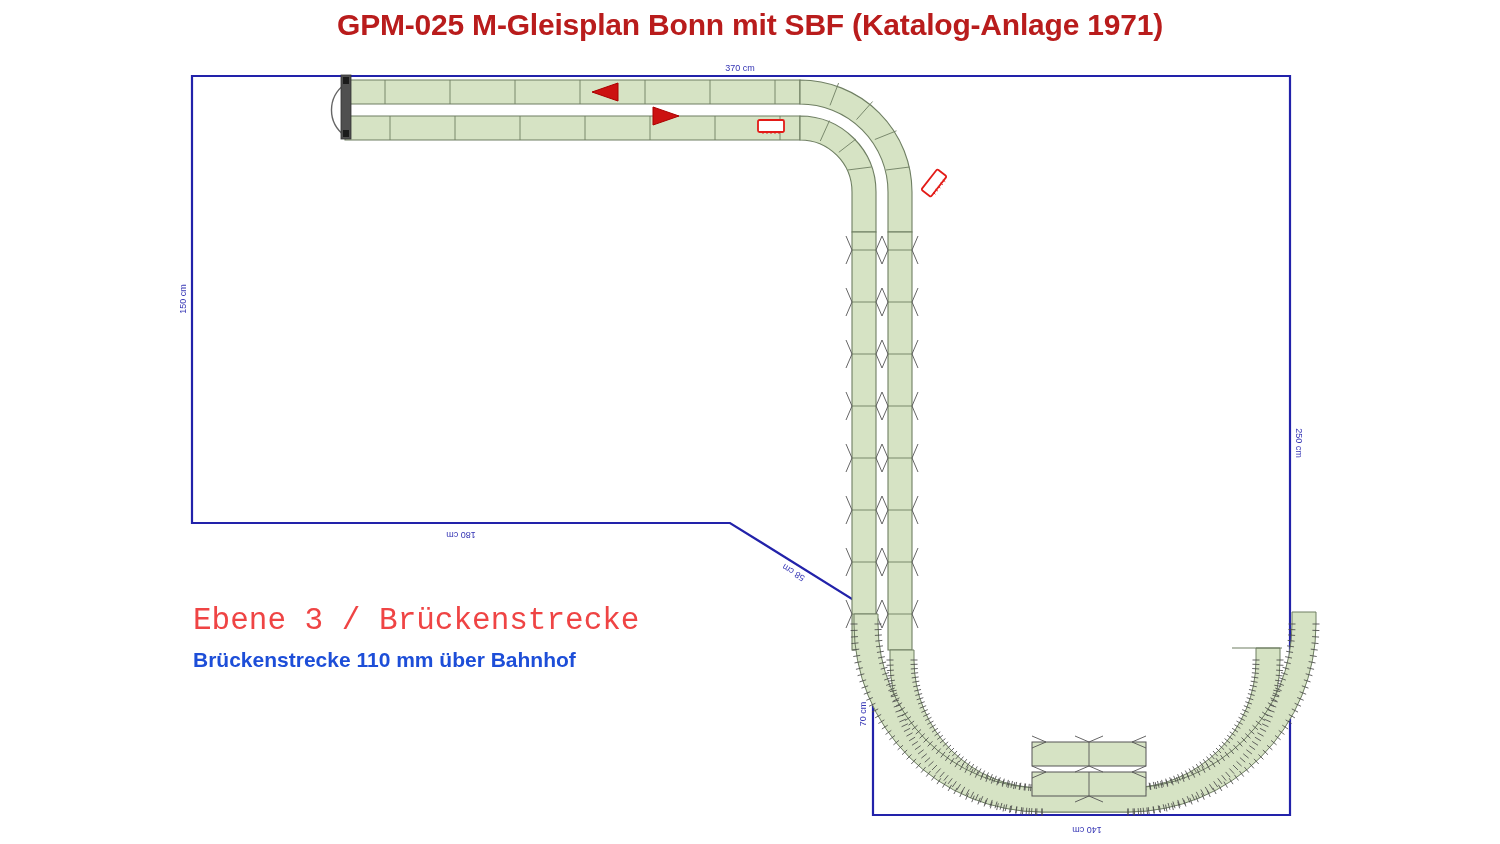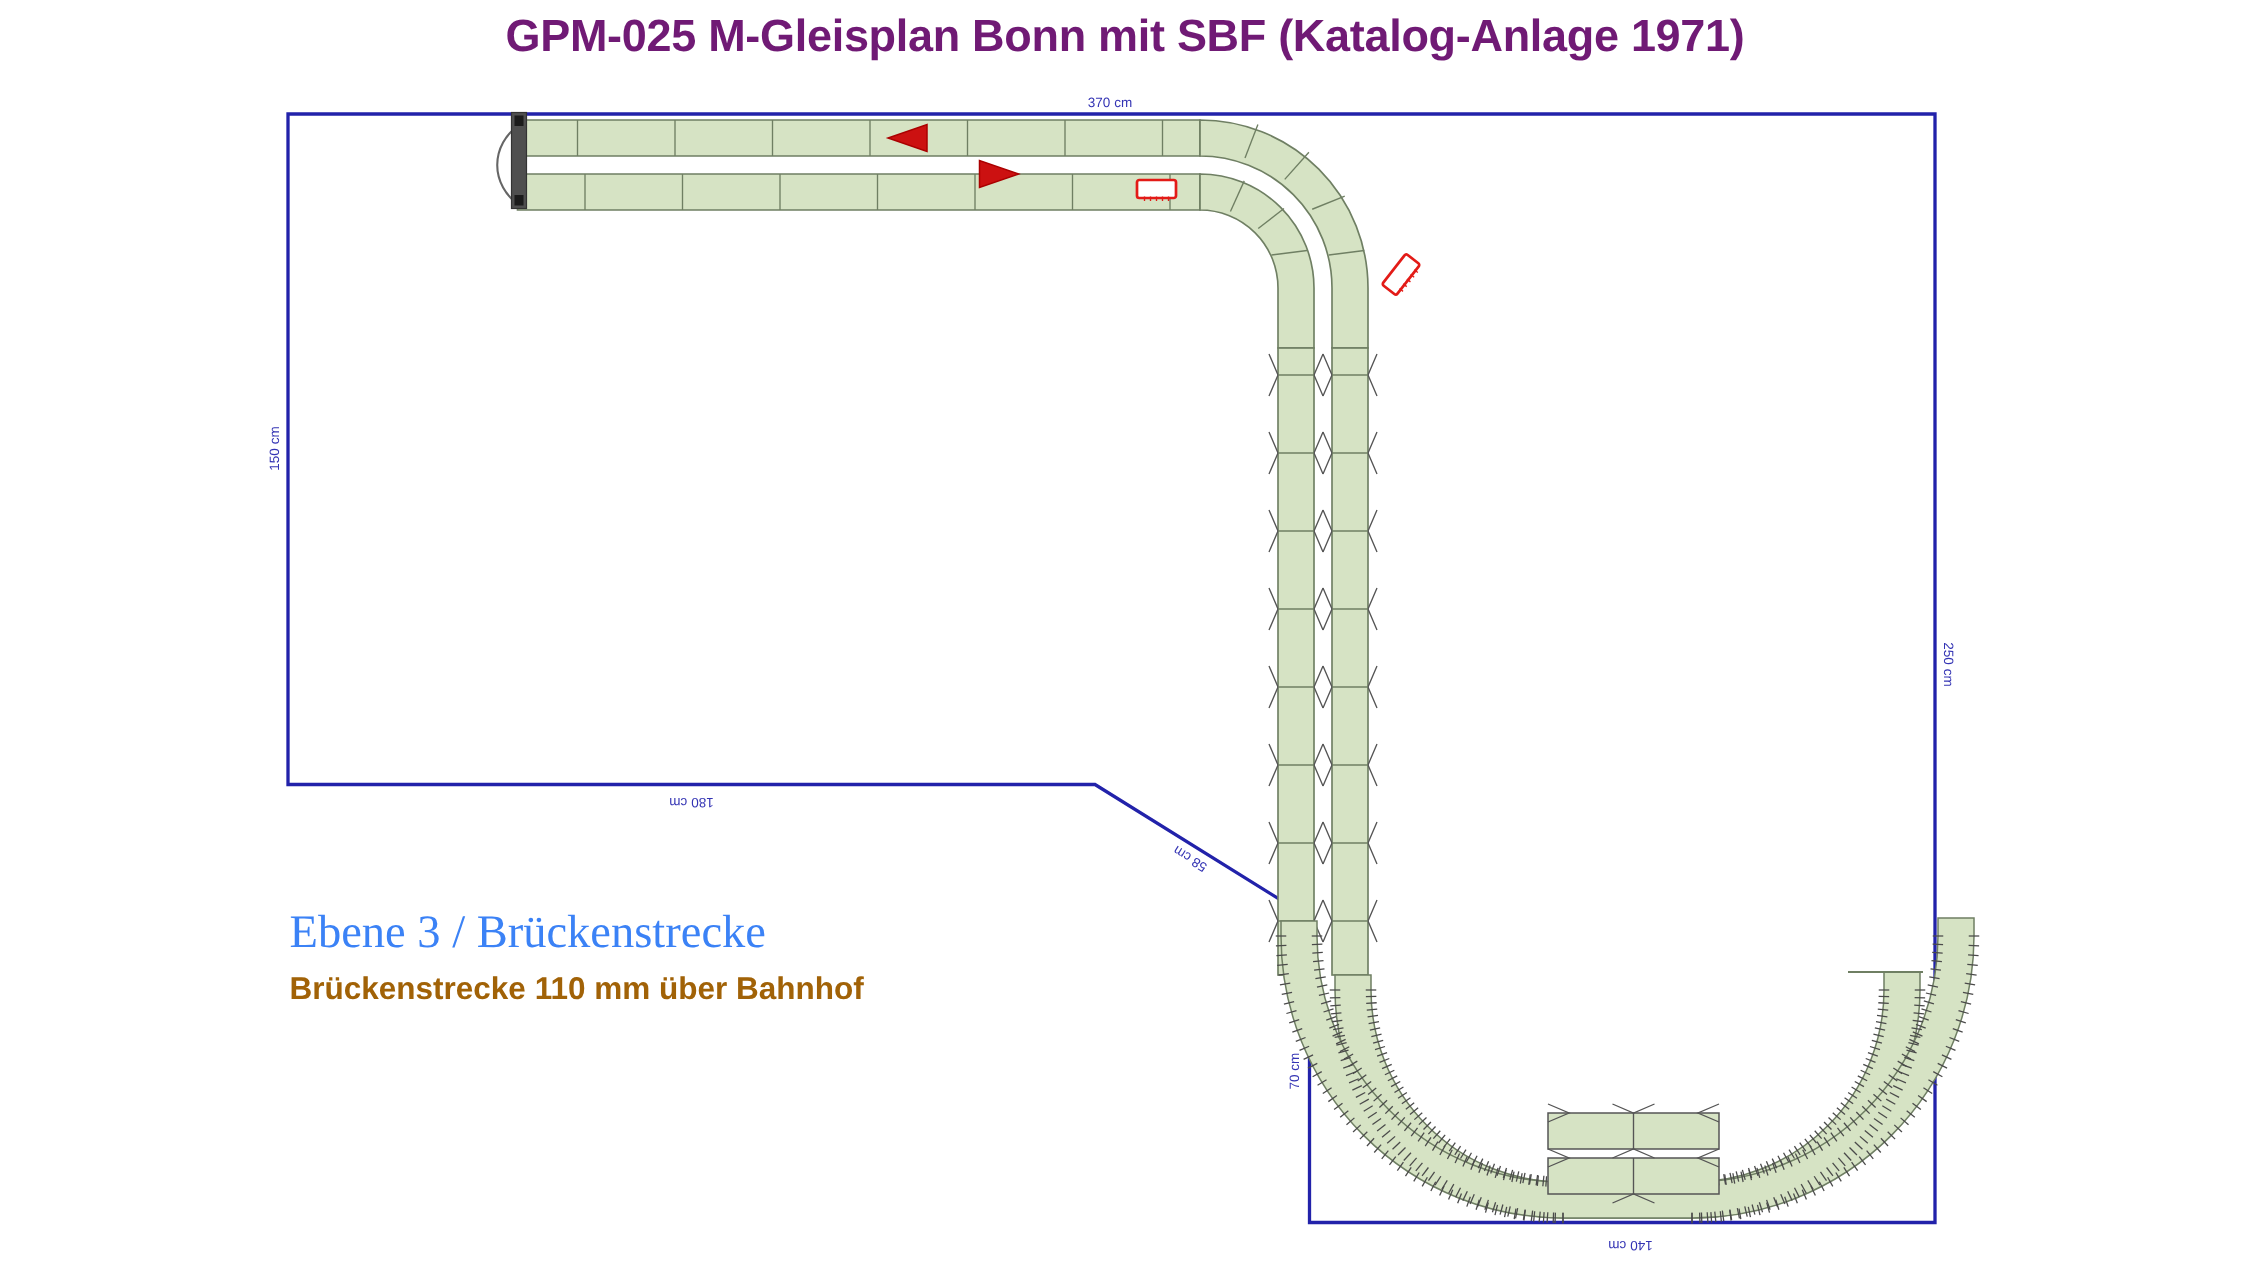--- a/index.html
+++ b/index.html
@@ -22,42 +22,42 @@
   }
   .title {
     position: absolute;
     top: 8px;
     left: 0;
     width: 1500px;
     text-align: center;
     font-family: "Liberation Sans", sans-serif;
     font-size: 30px;
     font-weight: bold;
-    color: #701a75;
+    color: #b91c1c;
     letter-spacing: -0.2px;
     white-space: nowrap;
   }
   .caption-block {
     position: absolute;
     left: 193px;
     top: 604px;
     width: 620px;
   }
   .caption-heading {
-    font-family: Liberation Serif, serif;
+    font-family: Liberation Mono, monospace;
     font-size: 31px;
-    color: #3b82f6;
+    color: #ef4444;
     line-height: 1.08;
     white-space: nowrap;
   }
   .caption-note {
     font-family: "Liberation Sans", sans-serif;
     font-size: 21px;
     font-weight: bold;
-    color: #a16207;
+    color: #1d4ed8;
     line-height: 1.62;
     white-space: nowrap;
     margin-top: 6px;
   }
   svg.plan-canvas {
     position: absolute;
     left: 0;
     top: 0;
     width: 1500px;
     height: 844px;

